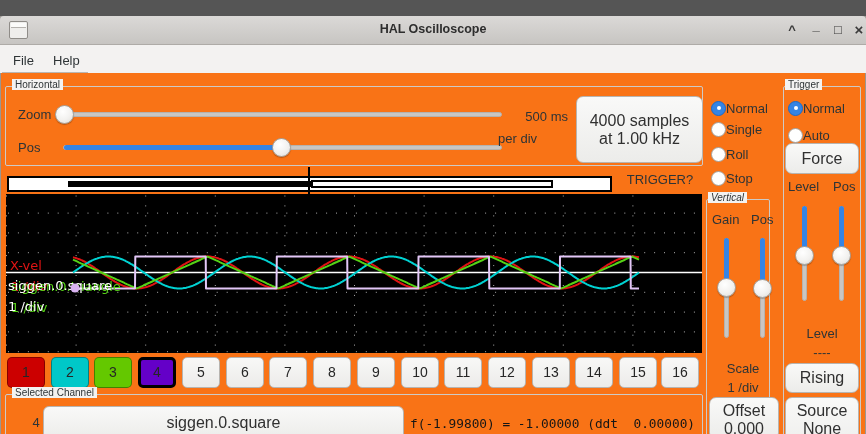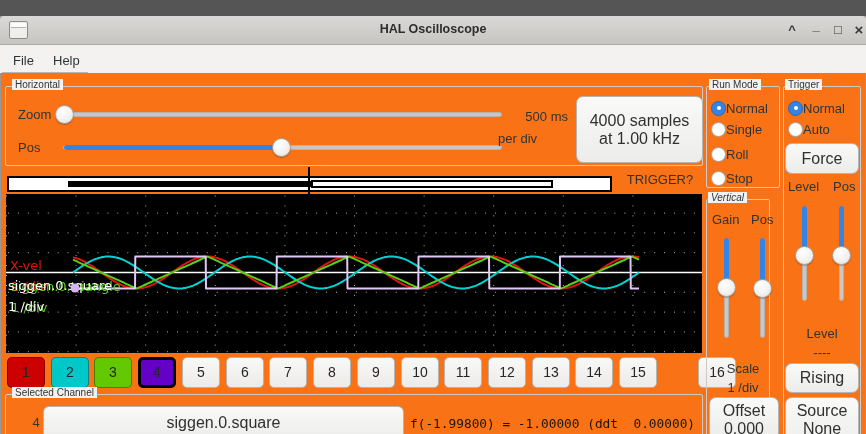--- a/index.html
+++ b/index.html
@@ -133,33 +133,30 @@
       <div class="chanbtn" style="left: 226px;">6</div>
       <div class="chanbtn" style="left: 269px;">7</div>
       <div class="chanbtn" style="left: 313px;">8</div>
       <div class="chanbtn" style="left: 357px;">9</div>
       <div class="chanbtn" style="left: 401px;">10</div>
       <div class="chanbtn" style="left: 444px;">11</div>
       <div class="chanbtn" style="left: 488px;">12</div>
       <div class="chanbtn" style="left: 532px;">13</div>
       <div class="chanbtn" style="left: 575px;">14</div>
       <div class="chanbtn" style="left: 619px;">15</div>
-      <div class="chanbtn" style="left: 698px;">16</div>
+      <div class="chanbtn" style="left: 661px;">16</div>
     </div>
 
   <div class="frame" style="left:5px;top:378px;width:698px;height:50px;">
     <span class="flabel">Selected Channel</span>
   </div>
   <div class="abs" style="left:28px;top:399px;width:16px;text-align:center;">4</div>
   <div class="btn" style="left:43px;top:390px;width:361px;height:34px;line-height:32px;border-radius:6px;">siggen.0.square</div>
   <div class="abs readout" style="left:410px;top:400px;">f(-1.99800) = -1.00000 (ddt  0.00000)</div>
 
-  <div class="frame" style="left:706px;top:70px;width:74px;height:102px;">
-    <span class="flabel" style="left:2px;">Run Mode</span>
-  </div>
   <div id="runopts">
       <div class="radiorow" style="left: 711px; top: 84px;">
         <span class="radio on"></span>
         <span>Normal</span>
       </div>
       <div class="radiorow" style="left: 711px; top: 105px;">
         <span class="radio"></span>
         <span>Single</span>
       </div>
       <div class="radiorow" style="left: 711px; top: 130px;">
@@ -194,21 +191,21 @@
   </div>
 
   <div class="frame" style="left:783px;top:70px;width:78px;height:359px;">
     <span class="flabel" style="left:1px;">Trigger</span>
   </div>
   <div id="trigopts">
       <div class="radiorow" style="left: 788px; top: 84px;">
         <span class="radio on"></span>
         <span>Normal</span>
       </div>
-      <div class="radiorow" style="left: 788px; top: 105px;">
+      <div class="radiorow" style="left: 788px; top: 111px;">
         <span class="radio"></span>
         <span>Auto</span>
       </div>
     </div>
   <div class="btn" style="left:785px;top:127px;width:74px;height:31px;line-height:29px;">Force</div>
 
   <div class="abs" style="left:788px;top:163px;">Level</div>
   <div class="abs" style="left:833px;top:163px;">Pos</div>
 
   <div class="vtrack" style="left:802px;top:190px;height:95px;"></div>

